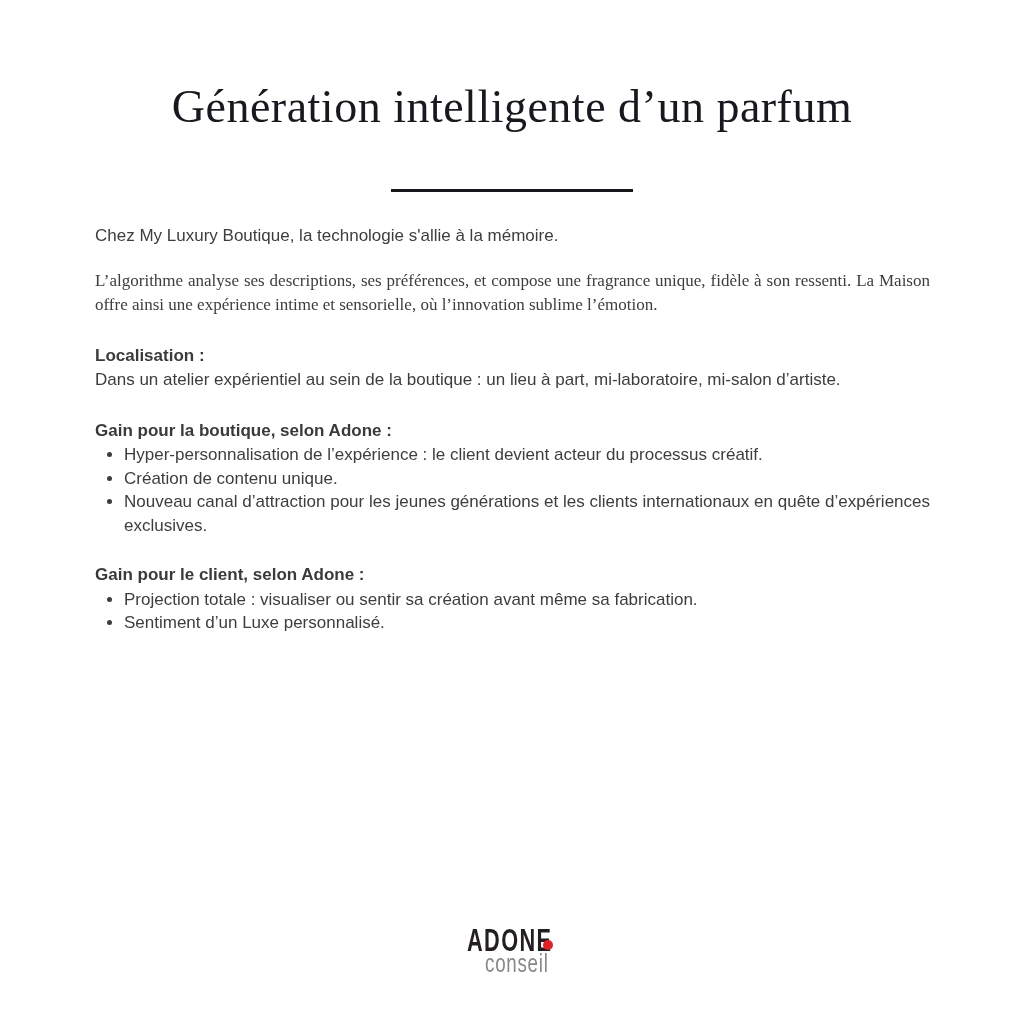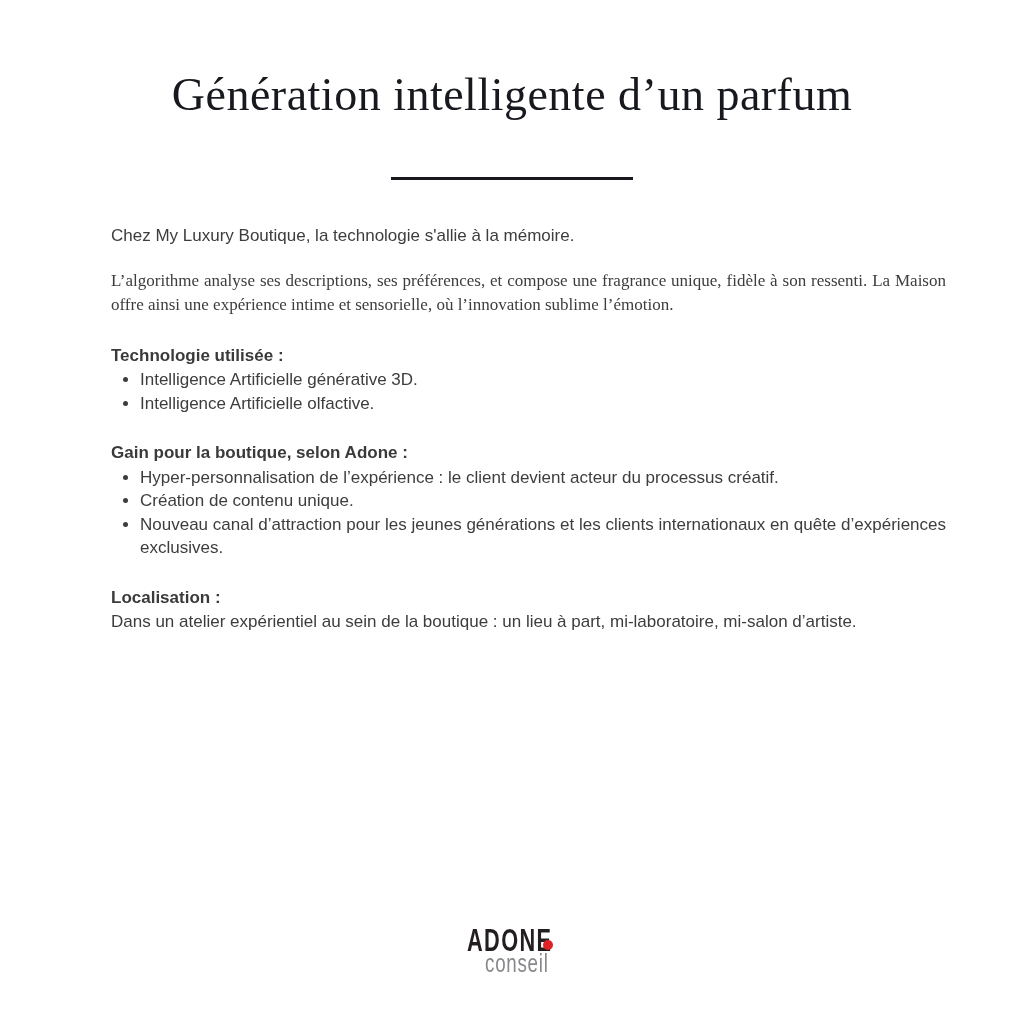--- a/index.html
+++ b/index.html
@@ -9,39 +9,39 @@
     background: #ffffff;
   }
   body {
     width: 1024px;
     height: 1024px;
     position: relative;
     overflow: hidden;
     font-family: "Liberation Sans", sans-serif;
   }
   .page-title {
-    margin: 16px;
-    padding-top: 52px;
+    margin: 0;
+    padding-top: 80px;
     text-align: center;
     font-family: "Liberation Serif", "DejaVu Serif", serif;
     font-weight: 400;
     font-size: 46px;
     letter-spacing: 0.5px;
     color: #17191e;
   }
   .title-divider {
     width: 242px;
     height: 3px;
     background: #16181d;
     margin: 56px auto 0 auto;
   }
   .content {
     position: absolute;
     top: 224px;
-    left: 111px;
+    left: 95px;
     width: 835px;
     font-size: 17px;
     line-height: 24.5px;
     color: #3d3d3d;
     text-align: justify;
   }
   .content p { margin: 0; }
   .para + .para { margin-top: 20px; font-family: Liberation Serif, serif; }
   .section { margin-top: 26px; }
   .section-heading {
@@ -106,42 +106,42 @@
 <h1 class="page-title">Génération intelligente d’un parfum</h1>
 
 <div class="title-divider"></div>
 
 <div class="content">
 
   <p class="para intro"><span>Chez My Luxury Boutique, la technologie s'allie à la mémoire.</span><br></p>
 
   <p class="para para2">L’algorithme analyse ses descriptions, ses préférences, et compose une fragrance unique, fidèle à son ressenti. La Maison offre ainsi une expérience intime et sensorielle, où l’innovation sublime l’émotion.</p>
 
+
   <div class="section">
-    <p class="section-heading">Technologie utilisée :</p>
-    <ul class="bullet-list">
-      <li>Intelligence Artificielle générative 3D.</li>
-      <li>Intelligence Artificielle olfactive.</li>
-    </ul>
+    <p class="section-heading">Localisation :</p>
+    <p class="section-body">Dans un atelier expérientiel au sein de la boutique : un lieu à part, mi-laboratoire, mi-salon d’artiste.</p>
   </div>
 
   <div class="section">
     <p class="section-heading">Gain pour la boutique, selon Adone :</p>
     <ul class="bullet-list">
       <li>Hyper-personnalisation de l’expérience : le client devient acteur du processus créatif.</li>
       <li>Création de contenu unique.</li>
       <li>Nouveau canal d’attraction pour les jeunes générations et les clients internationaux en quête d’expériences exclusives.</li>
     </ul>
   </div>
 
   <div class="section">
-    <p class="section-heading">Localisation :</p>
-    <p class="section-body">Dans un atelier expérientiel au sein de la boutique : un lieu à part, mi-laboratoire, mi-salon d’artiste.</p>
+    <p class="section-heading">Gain pour le client, selon Adone :</p>
+    <ul class="bullet-list">
+      <li>Projection totale : visualiser ou sentir sa création avant même sa fabrication.</li>
+      <li>Sentiment d’un Luxe personnalisé.</li>
+    </ul>
   </div>
-
 
 </div>
 
 <div class="logo">
   <span class="logo-name">ADONE</span>
   <span class="logo-dot" style="background: rgb(224, 33, 40);"></span>
   <span class="logo-tagline">conseil</span>
 </div>
 
 </body></html>

